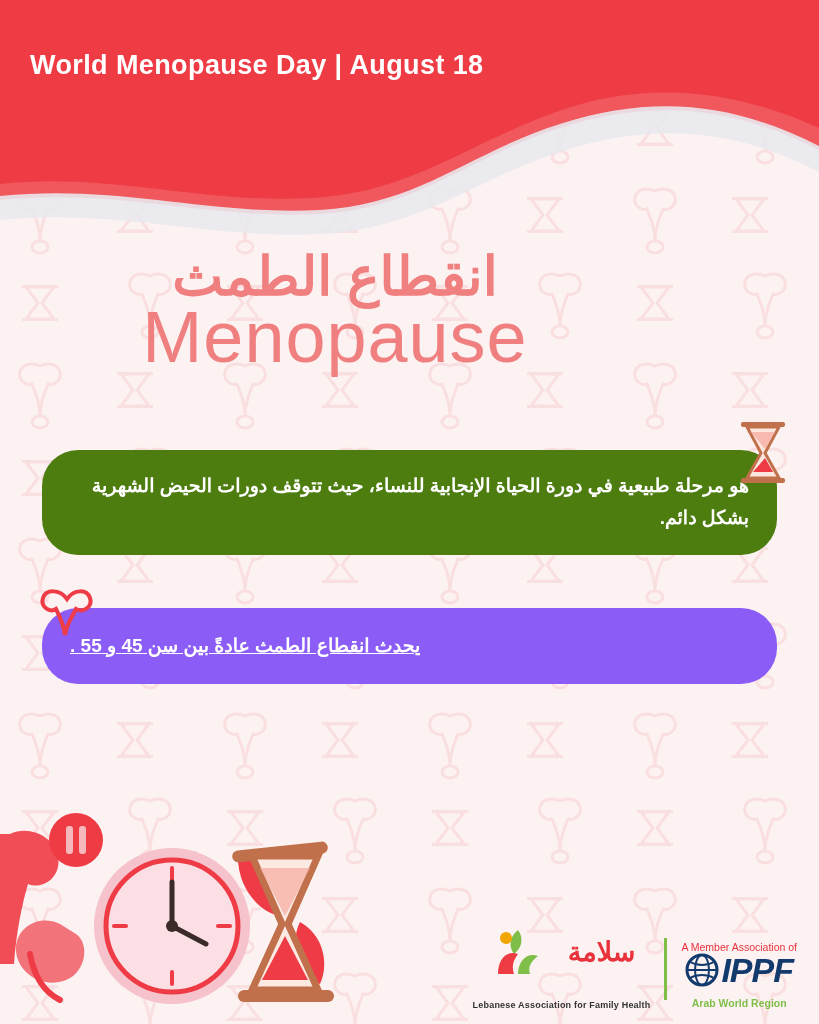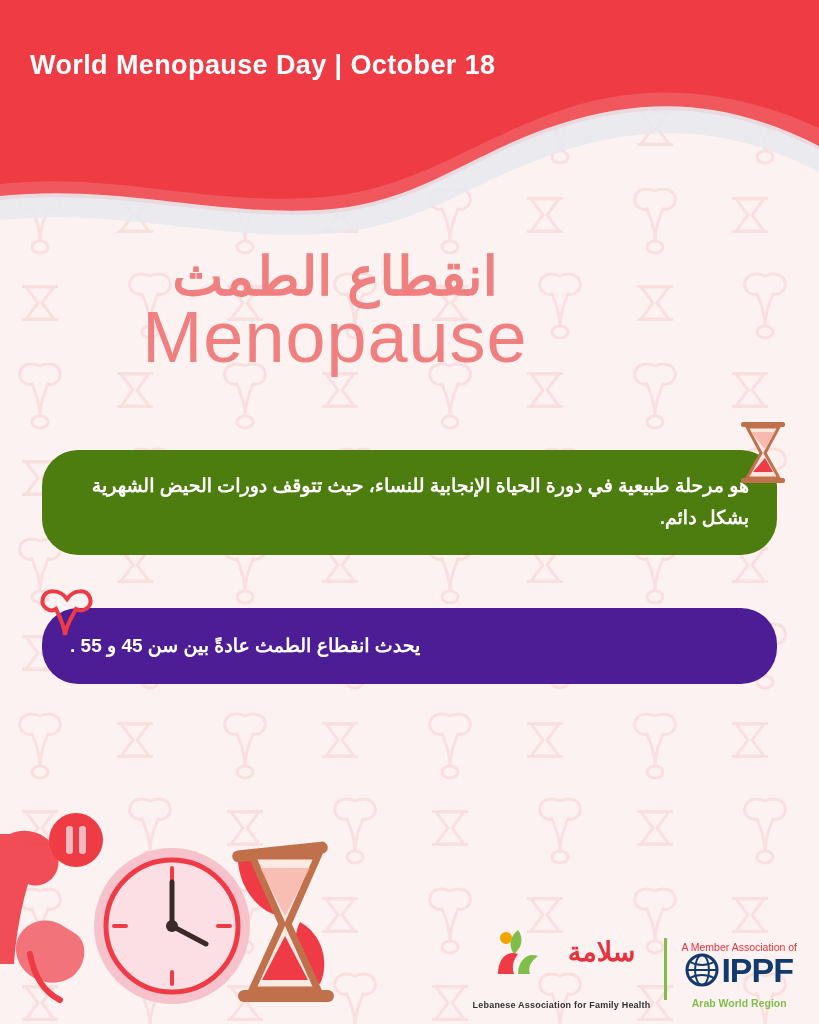--- a/index.html
+++ b/index.html
@@ -93,26 +93,27 @@
     top: 450px;
     left: 42px;
     width: 735px;
     background: #4d7c0f;
     border-radius: 36px;
   }
   .bubble-2 {
     top: 608px;
     left: 42px;
     width: 735px;
-    background: #4c1d95;
+    background: #8b5cf6;
     border-radius: 36px;
     min-height: 76px;
     display: flex;
     align-items: center;
     justify-content: flex-end;
+    text-decoration: underline;
   }
 
   
   .hourglass-small {
     position: absolute;
     top: 420px;
     left: 735px;
     z-index: 7;
   }
   .uterus-small {
@@ -181,20 +182,21 @@
   }
   .ippf-member {
     color: #e8323c;
     font-size: 10.5px;
     font-weight: normal;
   }
   .ippf-row {
     display: flex;
     align-items: center;
     gap: 2px;
+    font-style: italic;
   }
   .ippf-name {
     color: #123a6d;
     font-size: 34px;
     font-weight: bold;
     letter-spacing: -1px;
     line-height: 1;
   }
   .ippf-region {
     color: #7fbf49;
@@ -232,21 +234,21 @@
   </div>
 
   <div class="header-wave">
     <svg width="819" height="300" viewBox="0 0 819 300" xmlns="http://www.w3.org/2000/svg">
       <path d="M0,0 H819 V150 C740,110 660,96 560,128 C470,156 420,208 320,214 C210,220 120,188 0,200 Z" fill="#f0585d"></path>
       <path d="M0,0 H819 V128 C740,92 650,78 556,112 C462,146 412,192 312,198 C200,204 110,172 0,184 Z" fill="#ee3b44"></path>
       <path d="M0,196 C120,184 210,216 320,210 C420,204 470,152 560,124 C660,92 740,106 819,146 L819,172 C742,132 662,120 566,150 C474,178 424,228 322,234 C212,240 120,208 0,220 Z" fill="#e9e9ee" opacity="0.9"></path>
     </svg>
   </div>
 
-  <div class="header-title">World Menopause Day | October 18</div>
+  <div class="header-title">World Menopause Day | August 18</div>
 
   <div class="title-block">
     <div class="title-ar">انقطاع الطمث</div>
     <div class="title-en">Menopause</div>
   </div>
 
   <div class="hourglass-small">
     <svg width="56" height="66" viewBox="0 0 56 66" xmlns="http://www.w3.org/2000/svg">
       <rect x="6" y="2" width="44" height="5" rx="2" fill="#c0704a"></rect>
       <rect x="6" y="58" width="44" height="5" rx="2" fill="#c0704a"></rect>

